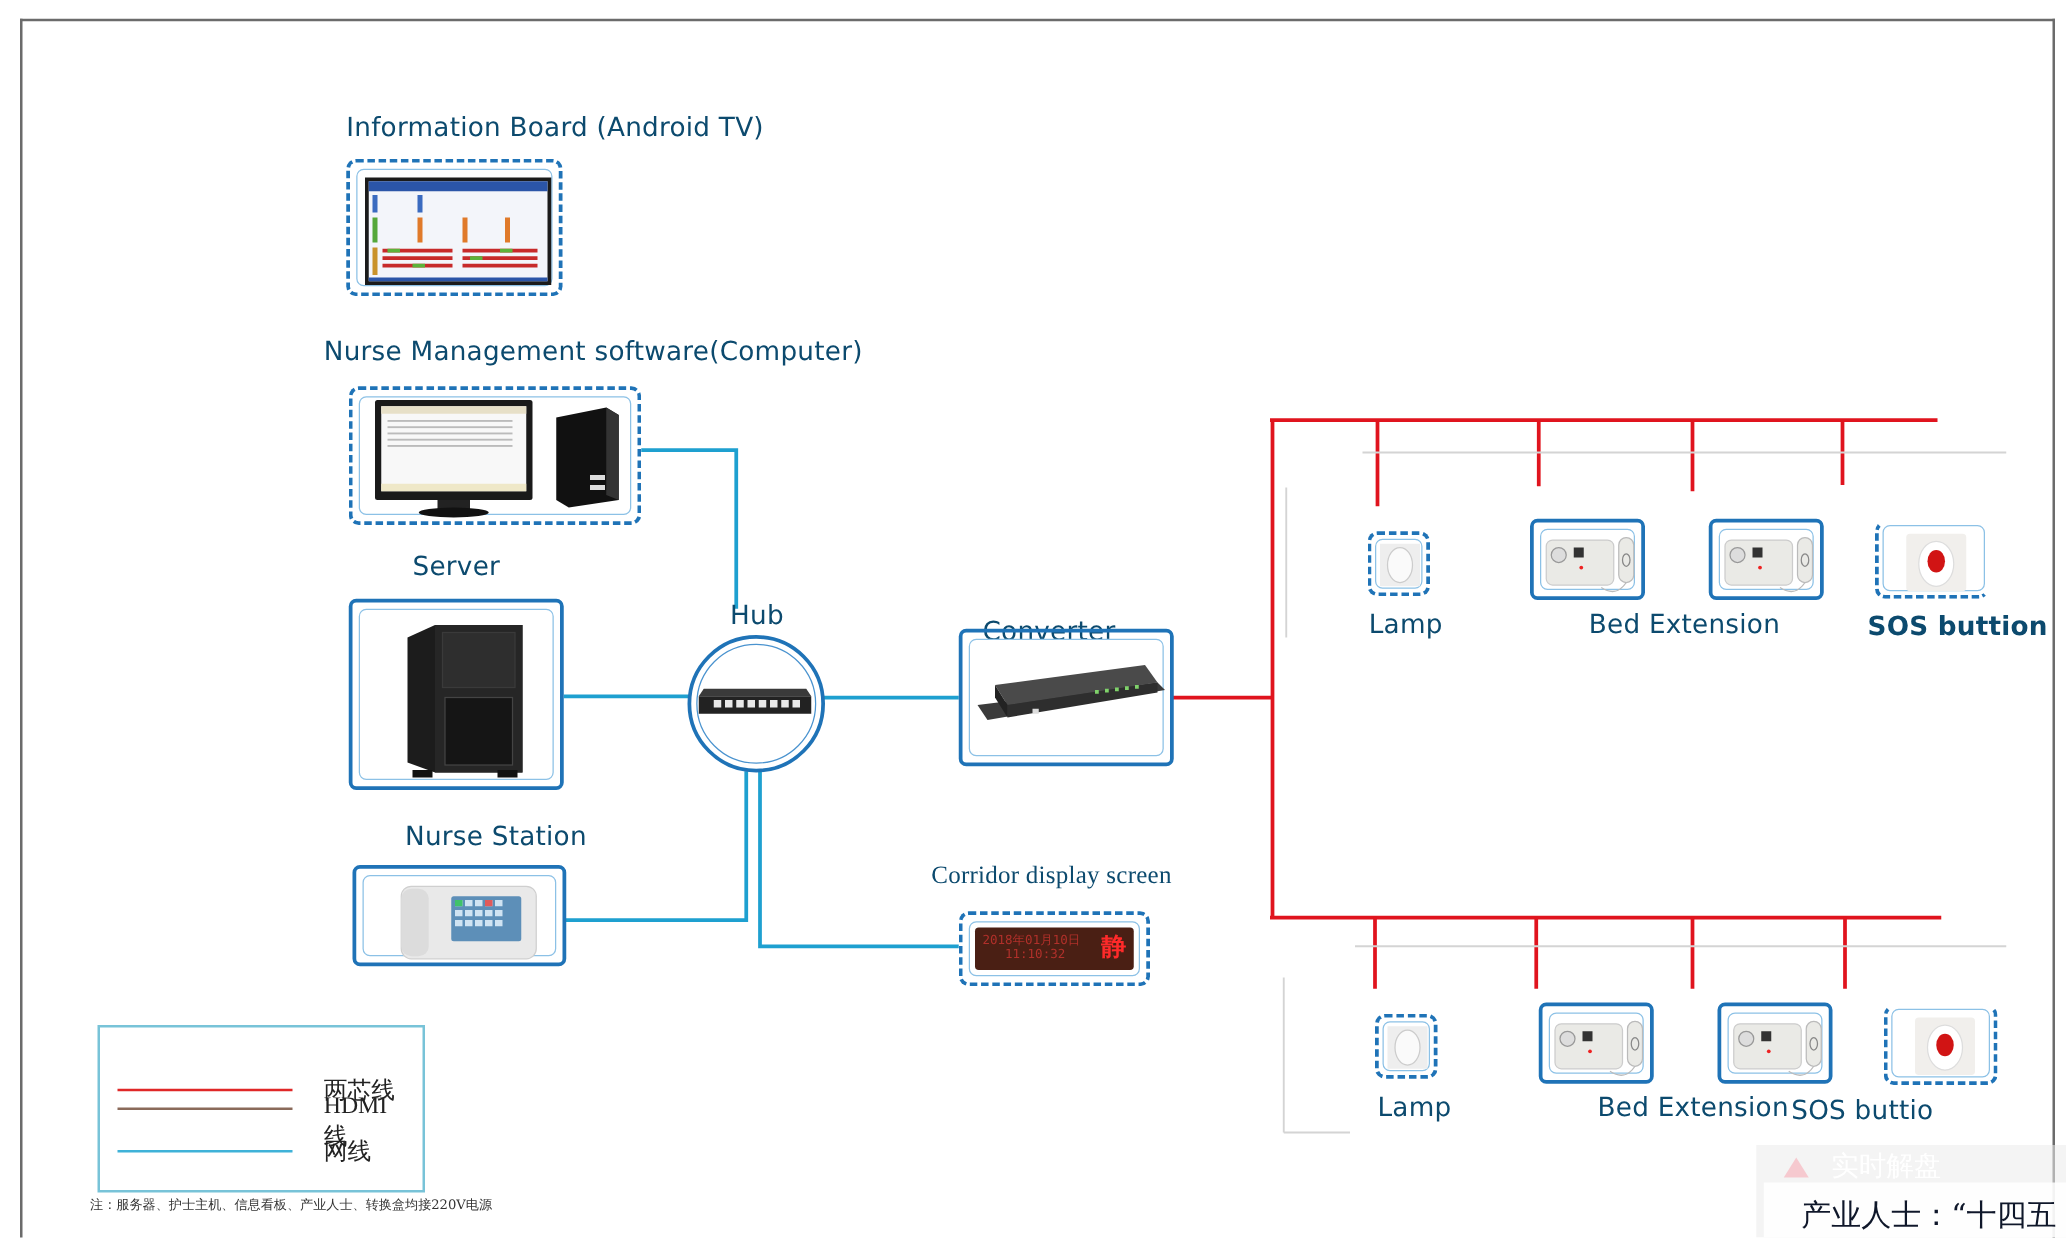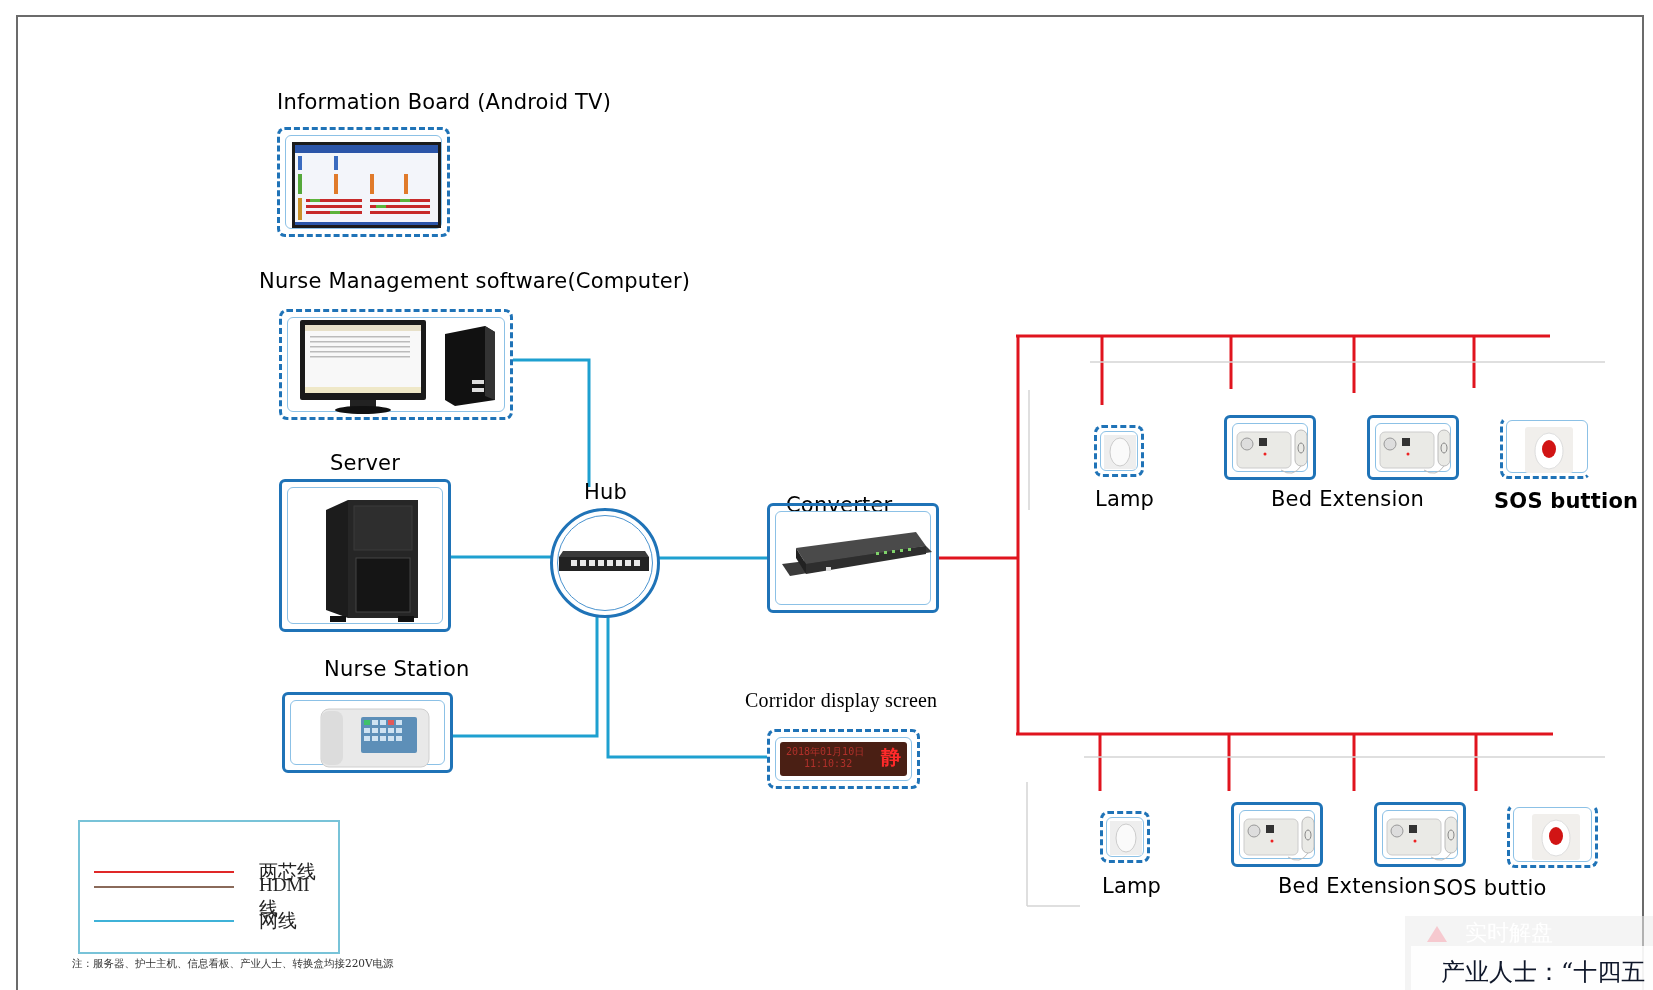--- a/index.html
+++ b/index.html
@@ -1,18 +1,18 @@
 <!DOCTYPE html>
 <html><head>
 <meta charset="utf-8">
 <style>
   html,body{margin:0;padding:0;background:#fff;}
   body{width:1653px;height:990px;position:relative;overflow:hidden;font-family:"Liberation Sans",sans-serif;}
   .frame{position:absolute;left:16px;top:15px;width:1628px;height:990px;border-top:2px solid #6b6b6b;border-left:2px solid #6b6b6b;border-right:2px solid #6b6b6b;box-sizing:border-box;}
-  .lbl{position:absolute;color:#000000;font-size:21px;white-space:nowrap;font-family:"DejaVu Sans",sans-serif;letter-spacing:0.2px;}
+  .lbl{position:absolute;color:#0c4a6e;font-size:21px;white-space:nowrap;font-family:"DejaVu Sans",sans-serif;letter-spacing:0.2px;}
   .lbl.serif{font-family:"Liberation Serif",serif;font-size:20px;}
   .box{position:absolute;box-sizing:border-box;}
   .solid{border:3px solid #1f73b7;border-radius:6px;}
   .dashed{border:3px dashed #1f73b7;border-radius:8px;}
   .inner{position:absolute;left:5px;top:5px;right:5px;bottom:5px;border:1px solid #8cc1e6;border-radius:6px;background:#fff;}
   svg.wires{position:absolute;left:0;top:0;}
   .legend{position:absolute;left:78px;top:820px;width:262px;height:134px;border:2px solid #78c3d8;box-sizing:border-box;}
   .legend-row{position:absolute;left:14px;width:230px;height:30px;}
   .legend-line{position:absolute;left:0;top:14px;width:140px;height:2px;}
   .legend-text{position:absolute;left:165px;top:2px;font-family:"Liberation Serif","DejaVu Serif",serif;font-size:19px;color:#222;}
@@ -107,21 +107,21 @@
       <rect x="60" y="82" width="26" height="8" fill="#222"></rect>
       <ellipse cx="73" cy="92" rx="28" ry="4" fill="#111"></ellipse>
       <polygon points="155,16 195,8 205,14 205,82 165,88 155,82" fill="#111"></polygon>
       <polygon points="195,8 205,14 205,82 195,78" fill="#333"></polygon>
       <rect x="182" y="62" width="12" height="4" fill="#ddd"></rect>
       <rect x="182" y="70" width="12" height="4" fill="#ddd"></rect>
     </svg>
   </div>
 </div>
 
-<div class="lbl" style="left:330px;top:451px;">Server</div>
+<div class="lbl" style="left:330px;top:441px;">Server</div>
 <div class="box solid" style="left:279px;top:479px;width:172px;height:153px;">
   <div class="inner">
     <svg width="160" height="142" style="position:absolute;left:0;top:0;">
       <polygon points="38,22 60,12 130,12 130,130 60,130 38,122" fill="#1c1c1c"></polygon>
       <polygon points="60,12 130,12 130,130 60,130" fill="#262626"></polygon>
       <rect x="66" y="18" width="58" height="44" fill="#2e2e2e" stroke="#3a3a3a"></rect>
       <rect x="68" y="70" width="54" height="54" fill="#151515" stroke="#444"></rect>
       <rect x="42" y="128" width="16" height="6" fill="#111"></rect>
       <rect x="110" y="128" width="16" height="6" fill="#111"></rect>
     </svg>

